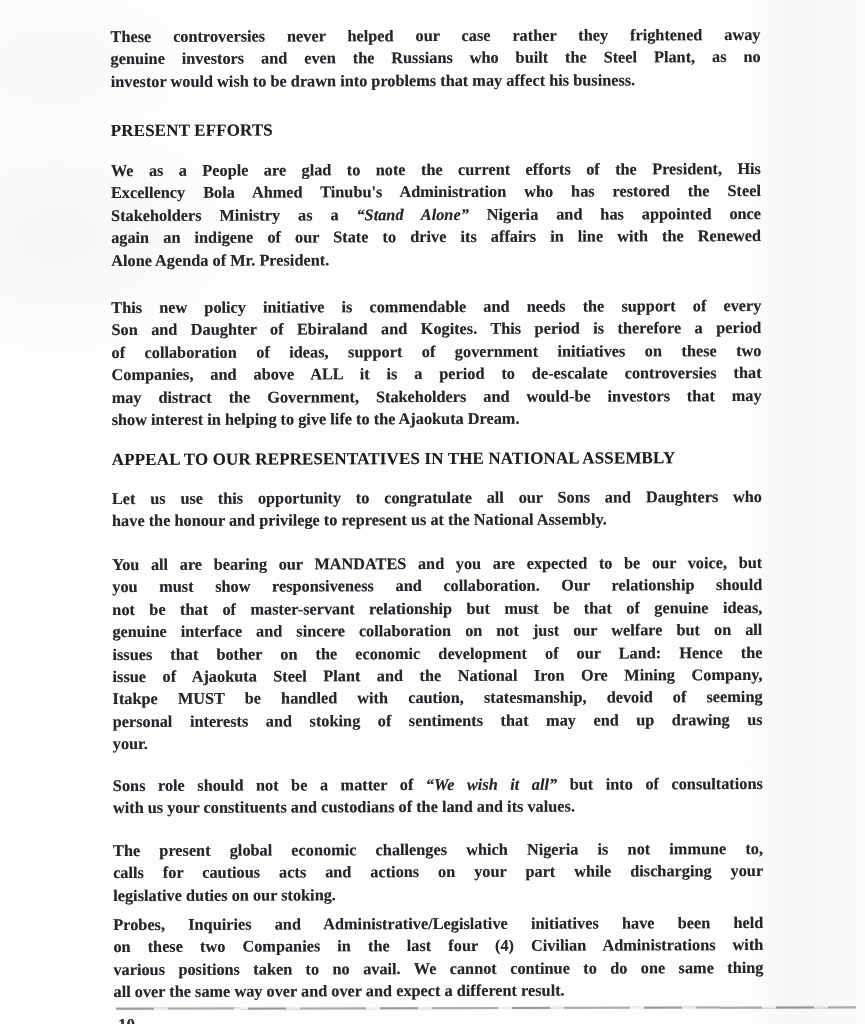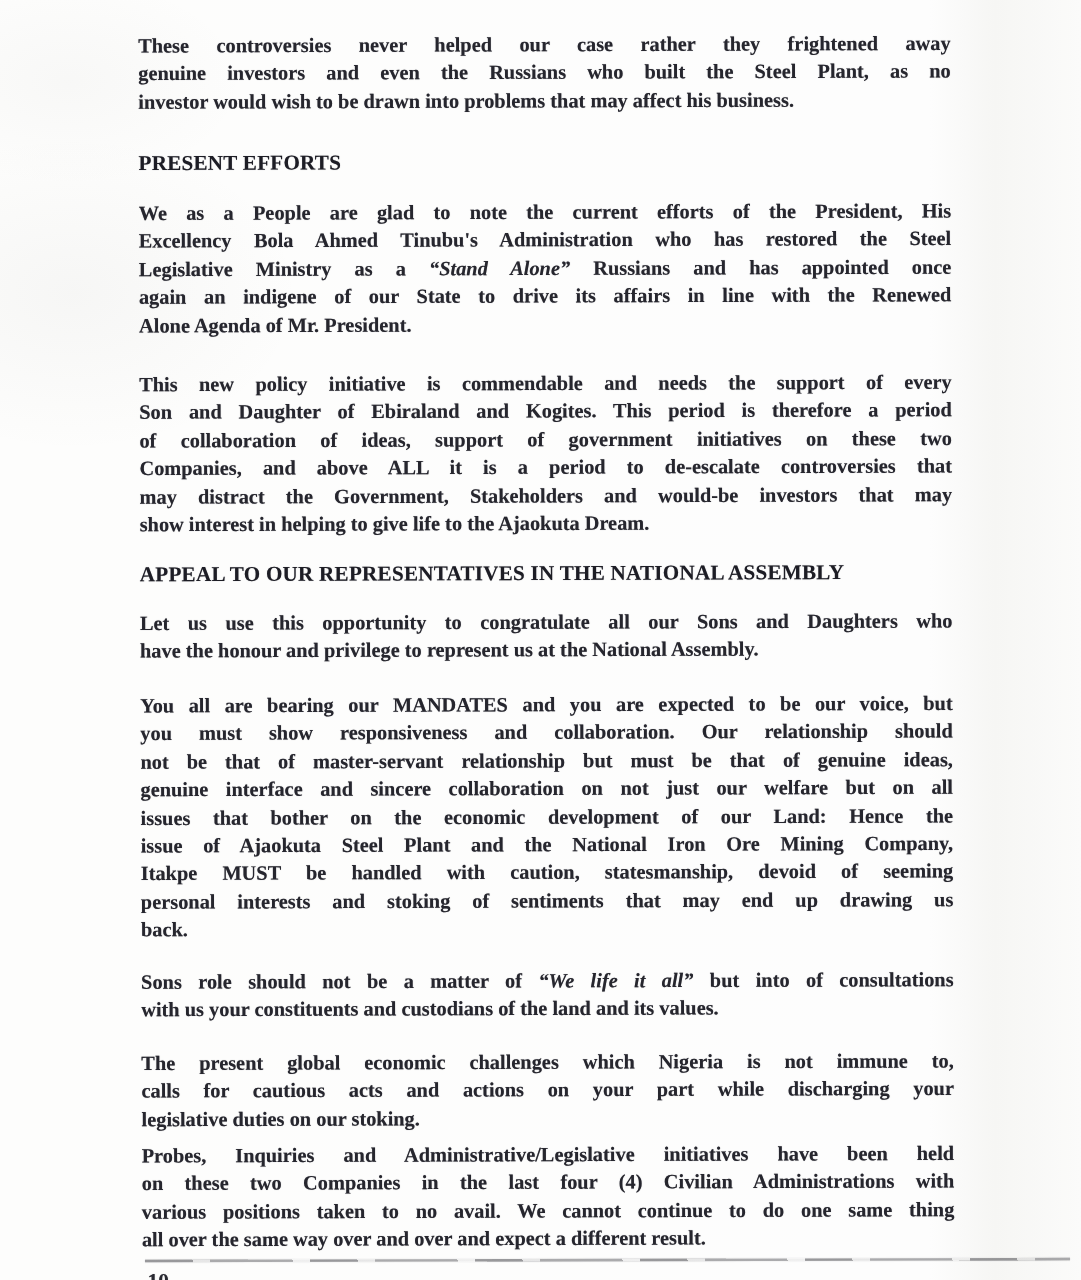--- a/index.html
+++ b/index.html
@@ -77,21 +77,21 @@
   <div class="content" id="doc-blocks">
       <div class="block" style="top: 25px;">
         <div class="line"><span>These controversies never helped our case rather they frightened away</span></div>
         <div class="line"><span>genuine investors and even the Russians who built the Steel Plant, as no</span></div>
         <div class="line last"><span>investor would wish to be drawn into problems that may affect his business.</span></div>
       </div>
       <div class="block heading" style="top: 119px;">PRESENT EFFORTS</div>
       <div class="block" style="top: 159px;">
         <div class="line"><span>We as a People are glad to note the current efforts of the President, His</span></div>
         <div class="line"><span>Excellency Bola Ahmed Tinubu's Administration who has restored the Steel</span></div>
-        <div class="line"><span>Legislative Ministry as a </span><em>“Stand Alone”</em><span> Russians and has appointed once</span></div>
+        <div class="line"><span>Stakeholders Ministry as a </span><em>“Stand Alone”</em><span> Nigeria and has appointed once</span></div>
         <div class="line"><span>again an indigene of our State to drive its affairs in line with the Renewed</span></div>
         <div class="line last"><span>Alone Agenda of Mr. President.</span></div>
       </div>
       <div class="block" style="top: 296px;">
         <div class="line"><span>This new policy initiative is commendable and needs the support of every</span></div>
         <div class="line"><span>Son and Daughter of Ebiraland and Kogites. This period is therefore a period</span></div>
         <div class="line"><span>of collaboration of ideas, support of government initiatives on these two</span></div>
         <div class="line"><span>Companies, and above ALL it is a period to de-escalate controversies that</span></div>
         <div class="line"><span>may distract the Government, Stakeholders and would-be investors that may</span></div>
         <div class="line last"><span>show interest in helping to give life to the Ajaokuta Dream.</span></div>
@@ -103,24 +103,24 @@
       </div>
       <div class="block" style="top: 553px;">
         <div class="line"><span>You all are bearing our MANDATES and you are expected to be our voice, but</span></div>
         <div class="line"><span>you must show responsiveness and collaboration. Our relationship should</span></div>
         <div class="line"><span>not be that of master-servant relationship but must be that of genuine ideas,</span></div>
         <div class="line"><span>genuine interface and sincere collaboration on not just our welfare but on all</span></div>
         <div class="line"><span>issues that bother on the economic development of our Land: Hence the</span></div>
         <div class="line"><span>issue of Ajaokuta Steel Plant and the National Iron Ore Mining Company,</span></div>
         <div class="line"><span>Itakpe MUST be handled with caution, statesmanship, devoid of seeming</span></div>
         <div class="line"><span>personal interests and stoking of sentiments that may end up drawing us</span></div>
-        <div class="line last"><span>back.</span></div>
+        <div class="line last"><span>your.</span></div>
       </div>
       <div class="block" style="top: 774px;">
-        <div class="line"><span>Sons role should not be a matter of </span><em>“We life it all”</em><span> but into of consultations</span></div>
+        <div class="line"><span>Sons role should not be a matter of </span><em>“We wish it all”</em><span> but into of consultations</span></div>
         <div class="line last"><span>with us your constituents and custodians of the land and its values.</span></div>
       </div>
       <div class="block" style="top: 839px;">
         <div class="line"><span>The present global economic challenges which Nigeria is not immune to,</span></div>
         <div class="line"><span>calls for cautious acts and actions on your part while discharging your</span></div>
         <div class="line last"><span>legislative duties on our stoking.</span></div>
       </div>
       <div class="block" style="top: 913px;">
         <div class="line"><span>Probes, Inquiries and Administrative/Legislative initiatives have been held</span></div>
         <div class="line"><span>on these two Companies in the last four (4) Civilian Administrations with</span></div>

